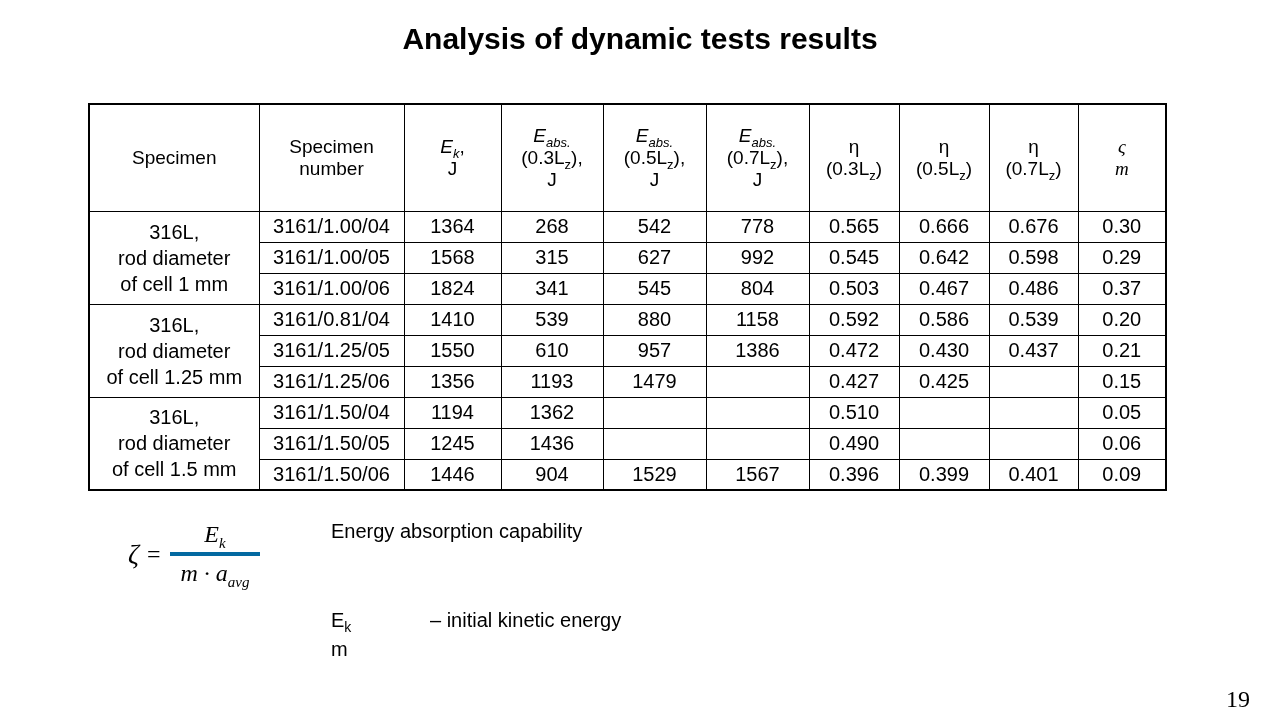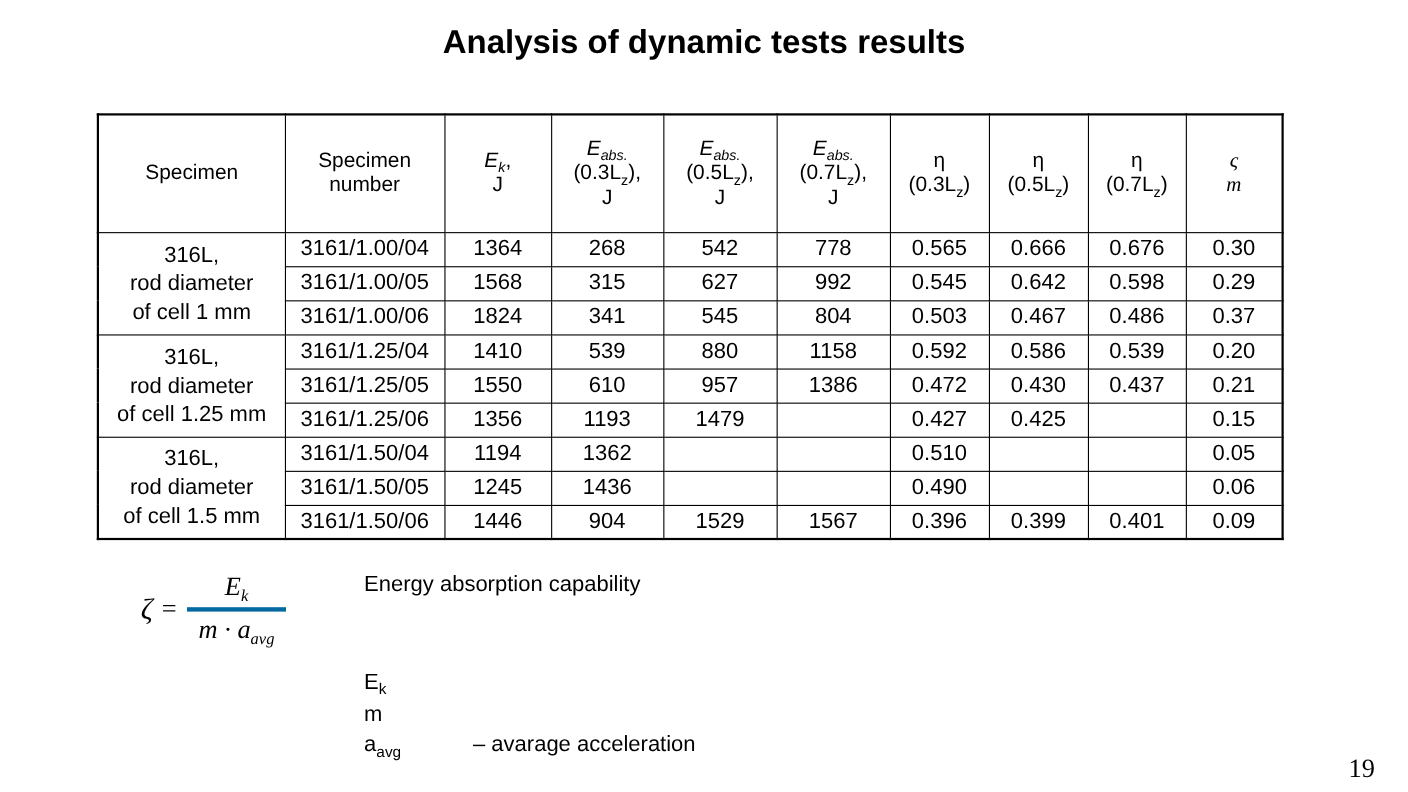--- a/index.html
+++ b/index.html
@@ -204,21 +204,21 @@
         <td>804</td>
         <td>0.503</td>
         <td>0.467</td>
         <td>0.486</td>
         <td>0.37</td>
       </tr>
       <tr>
         <td class="group-label" rowspan="3">316L,
 rod diameter
 of cell 1.25 mm</td>
-        <td>3161/1.25/04</td>
+        <td>3161/0.81/04</td>
         <td>1410</td>
         <td>539</td>
         <td>880</td>
         <td>1158</td>
         <td>0.592</td>
         <td>0.586</td>
         <td>0.539</td>
         <td>0.20</td>
       </tr>
       <tr>
@@ -289,25 +289,22 @@
       <span class="num"><span>E</span><sub>k</sub></span>
       <span class="den"><span>m · a</span><sub>avg</sub></span>
     </span>
   </div>
 
   <div class="caption">Energy absorption capability</div>
 
   <div class="legend">
     <div class="legend-row">
       <span class="legend-sym"><span>E</span><sub>k</sub></span>
+      <span class="legend-desc">– initial kinetic energy</span>
     </div>
     <div class="legend-row">
       <span class="legend-sym"><span>m</span><sub></sub></span>
     </div>
-    <div class="legend-row">
-      <span class="legend-sym"><span>a</span><sub>avg</sub></span>
-      <span class="legend-desc">– avarage acceleration</span>
-    </div>
   </div>
 
   <div class="page-number">19</div>
 
 </div>
 
 </body></html>

